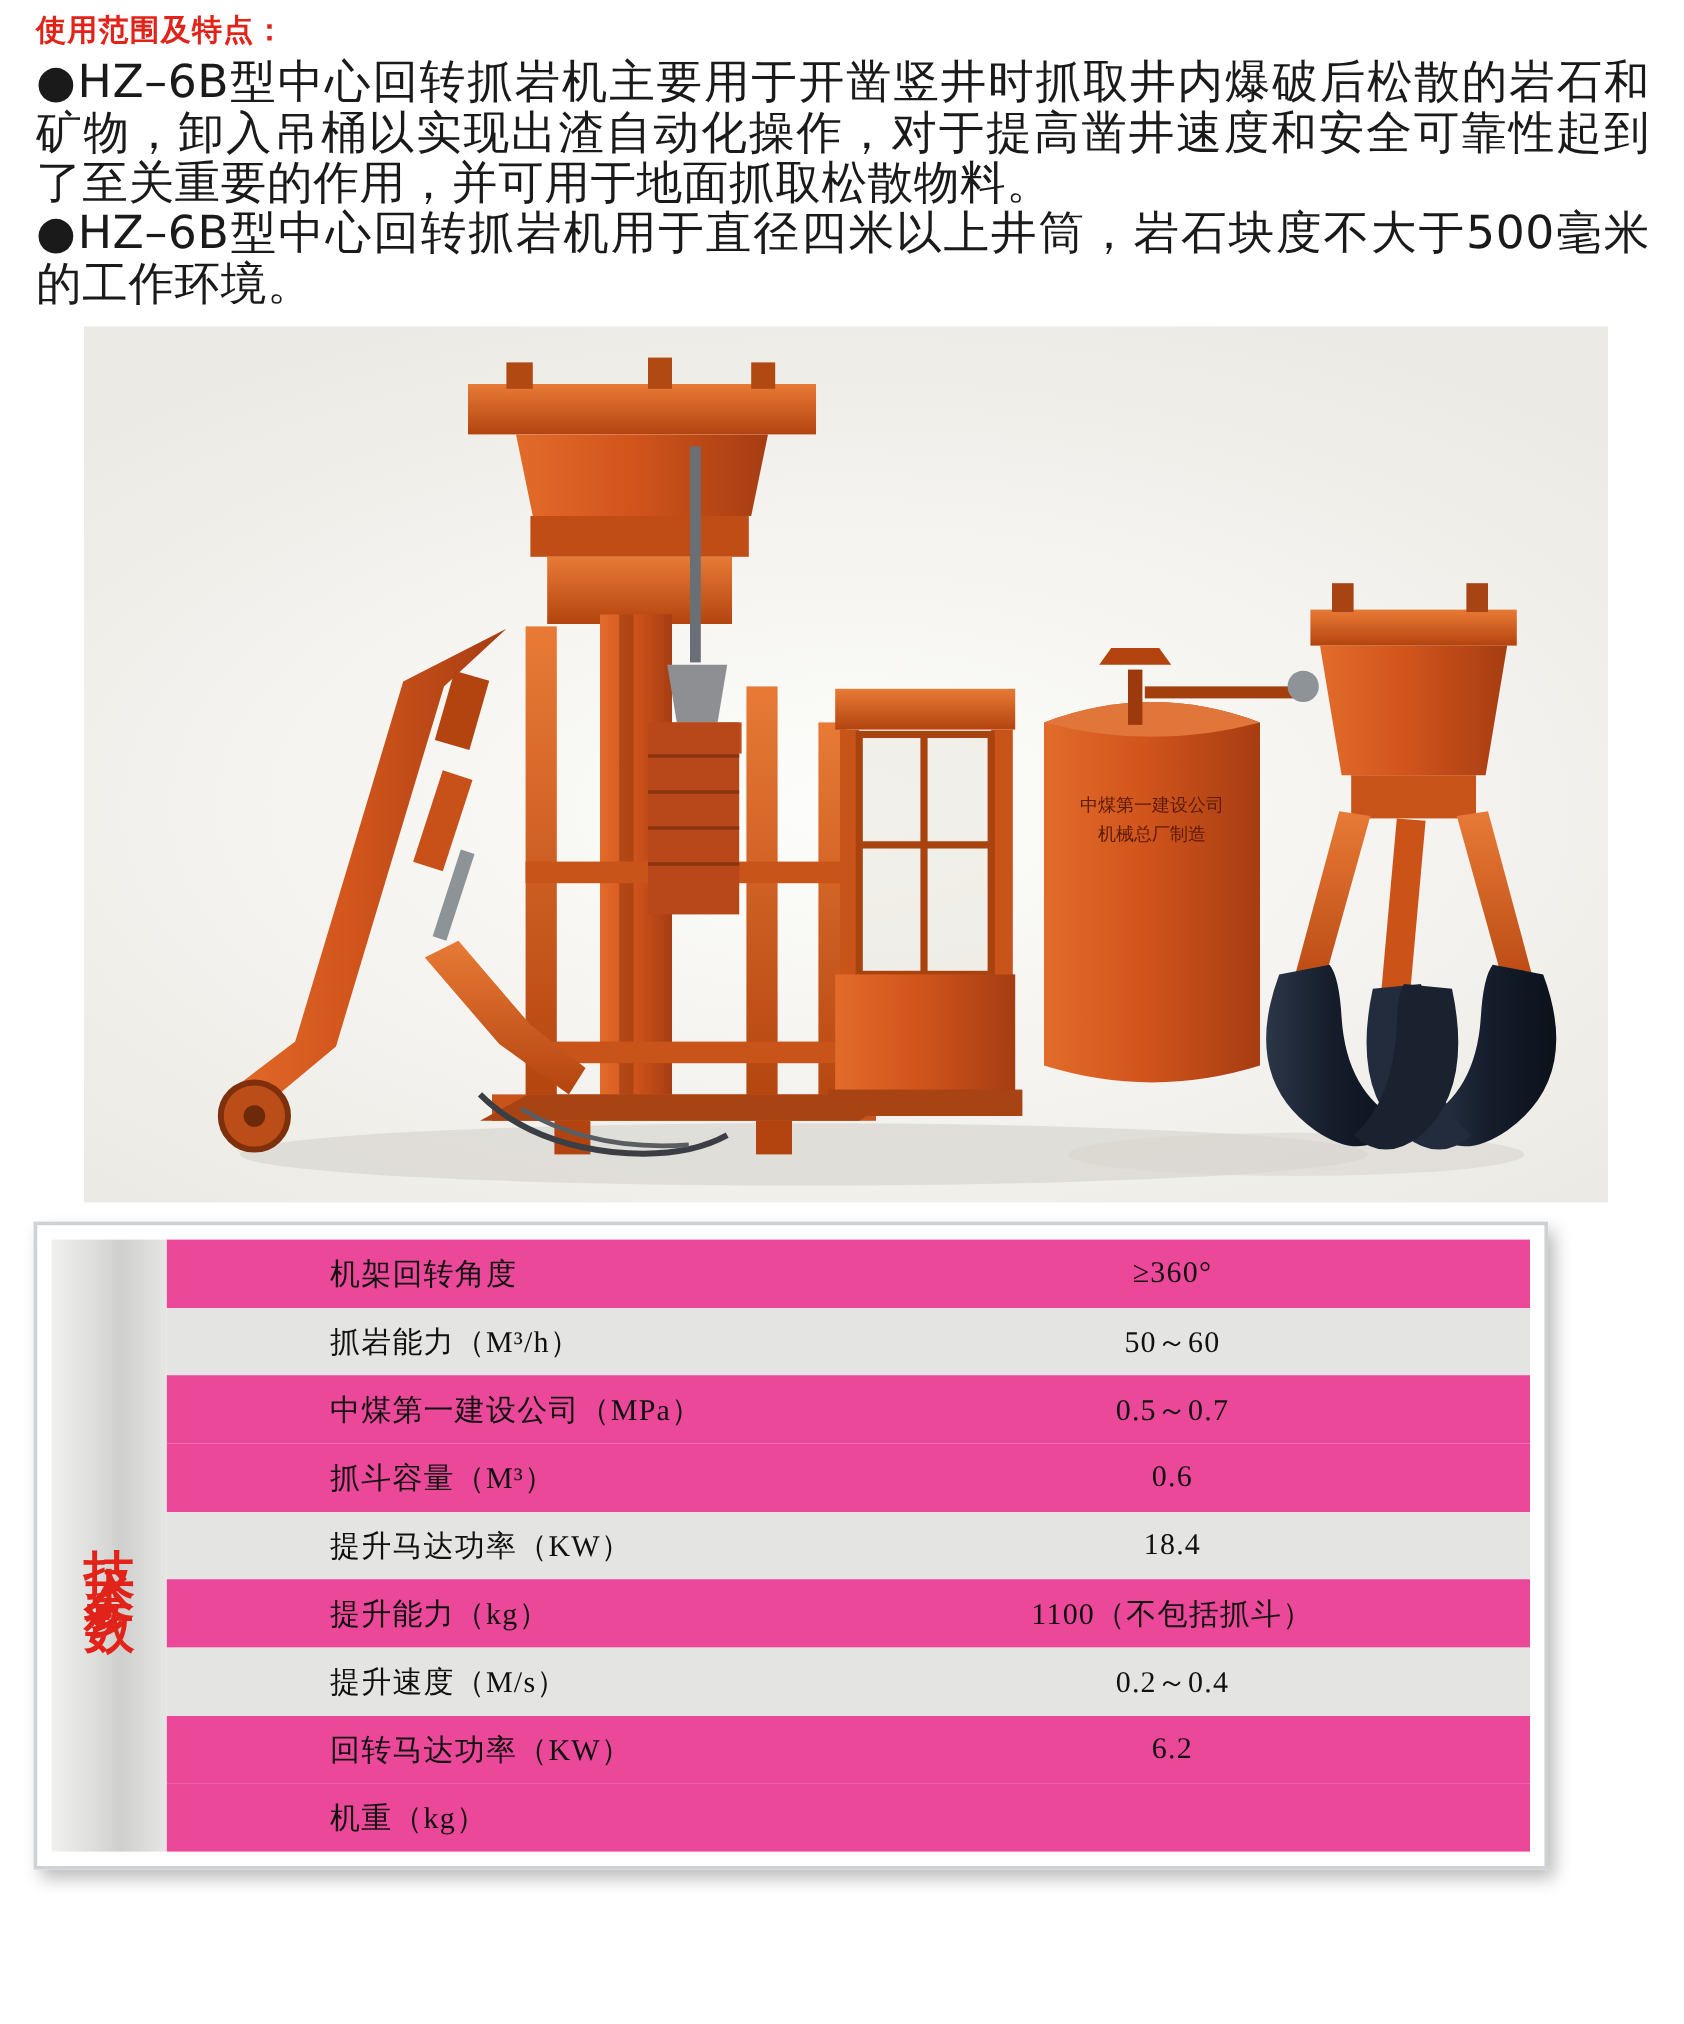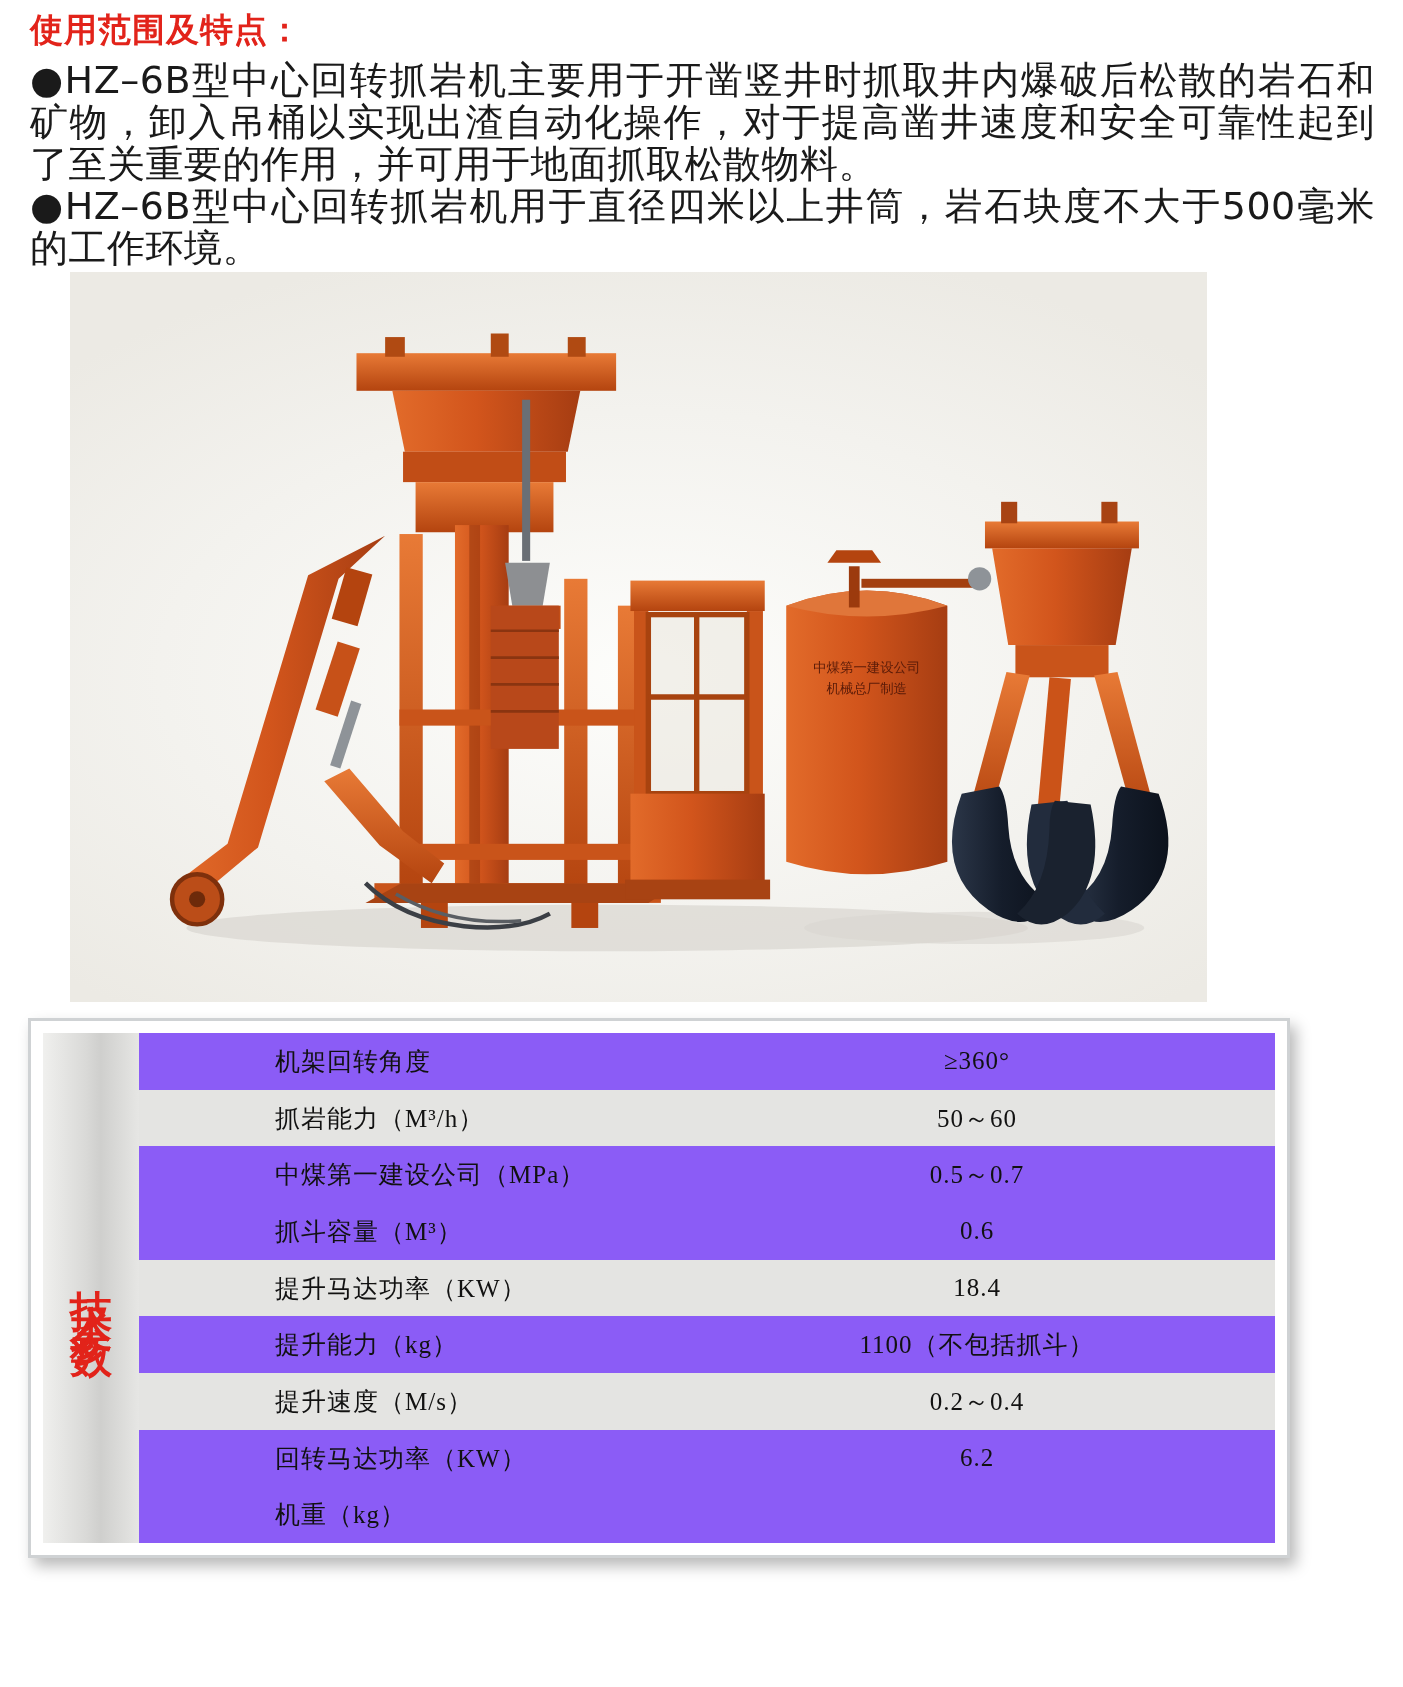--- a/index.html
+++ b/index.html
@@ -19,40 +19,40 @@
   .intro-wrap {
     position: absolute;
     left: 30px;
     top: 8px;
     width: 1345px;
   }
   .intro-title {
     color: #e2231a;
     font-family: "DejaVu Sans", "Liberation Sans", sans-serif;
     font-weight: bold;
-    font-size: 33px;
+    font-size: 25px;
     letter-spacing: 1px;
     margin: 0 0 6px 0;
   }
   .intro-p {
     color: #1a1a1a;
     font-family: "DejaVu Sans", "Liberation Sans", sans-serif;
     font-size: 38px;
     line-height: 42px;
     margin: 0;
     text-align: justify;
     letter-spacing: 0.5px;
   }
 
   
   .photo {
     position: absolute;
     left: 70px;
     top: 272px;
-    width: 1137px;
+    width: 1270px;
     height: 730px;
     background:
       radial-gradient(ellipse 70% 60% at 50% 55%, #fdfdfb 0%, #f3f2ee 60%, #eceae4 100%);
   }
   .photo-svg { display:block; width:100%; height:100%; }
 
   
   .spec-panel {
     position: absolute;
     left: 28px;
@@ -95,21 +95,21 @@
     display: flex;
     flex-direction: column;
   }
   .spec-row {
     flex: 1 1 0;
     display: flex;
     align-items: center;
     font-size: 25px;
     color: #111;
   }
-  .spec-row.odd  { background: #8b5cf6; }
+  .spec-row.odd  { background: #ec4899; }
   .spec-row.even { background: #e4e4e2; }
   .spec-name {
     width: 600px;
     flex: 0 0 600px;
     padding-left: 136px;
     box-sizing: border-box;
     letter-spacing: 1px;
   }
   .spec-val {
     flex: 1 1 auto;

